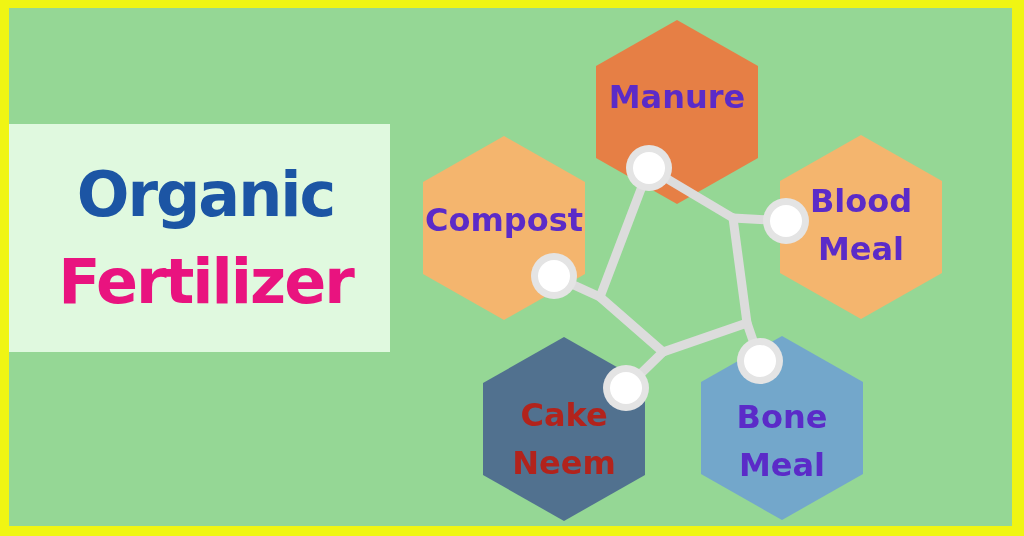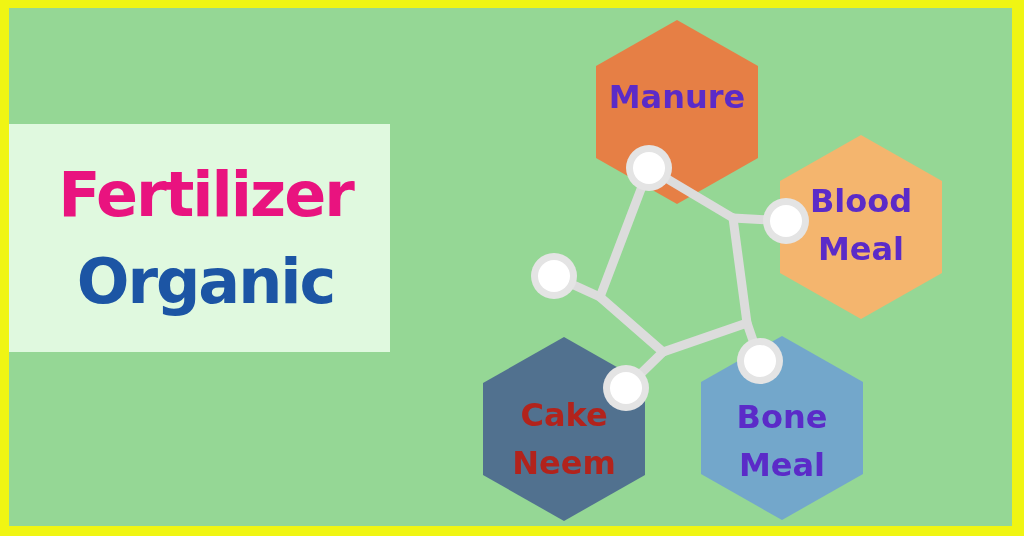--- a/index.html
+++ b/index.html
@@ -56,30 +56,35 @@
     pointer-events:none;
   }
 </style>
 </head>
 <body>
 
 <div class="canvas" style="background: rgb(240, 245, 19);">
   <div class="bg" style="background: rgb(149, 215, 149);"></div>
 
   <div class="title-box" style="background: rgb(224, 249, 223);">
+    <div class="title-line" id="title-line1" style="color: rgb(28, 85, 164);">Organic</div>
     <div class="title-line" id="title-line2" style="color: rgb(233, 19, 127);">Fertilizer</div>
-    <div class="title-line" id="title-line1" style="color: rgb(28, 85, 164);">Organic</div>
   </div>
 
   <div class="hex hex-manure" style="background: rgb(230, 127, 69);">
     <div class="hex-label" style="color: rgb(91, 43, 200);">
       <span class="line">Manure</span>
     </div>
   </div>
 
+  <div class="hex hex-compost" style="background: rgb(244, 181, 110);">
+    <div class="hex-label" style="color: rgb(91, 43, 200);">
+      <span class="line">Compost</span>
+    </div>
+  </div>
 
   <div class="hex hex-bone" style="background: rgb(244, 181, 110);">
     <div class="hex-label" style="color: rgb(91, 43, 200);">
       <span class="line">Blood</span>
       <span class="line">Meal</span>
     </div>
   </div>
 
   <div class="hex hex-neem" style="background: rgb(81, 113, 143);">
     <div class="hex-label" style="color: rgb(178, 35, 28);">

